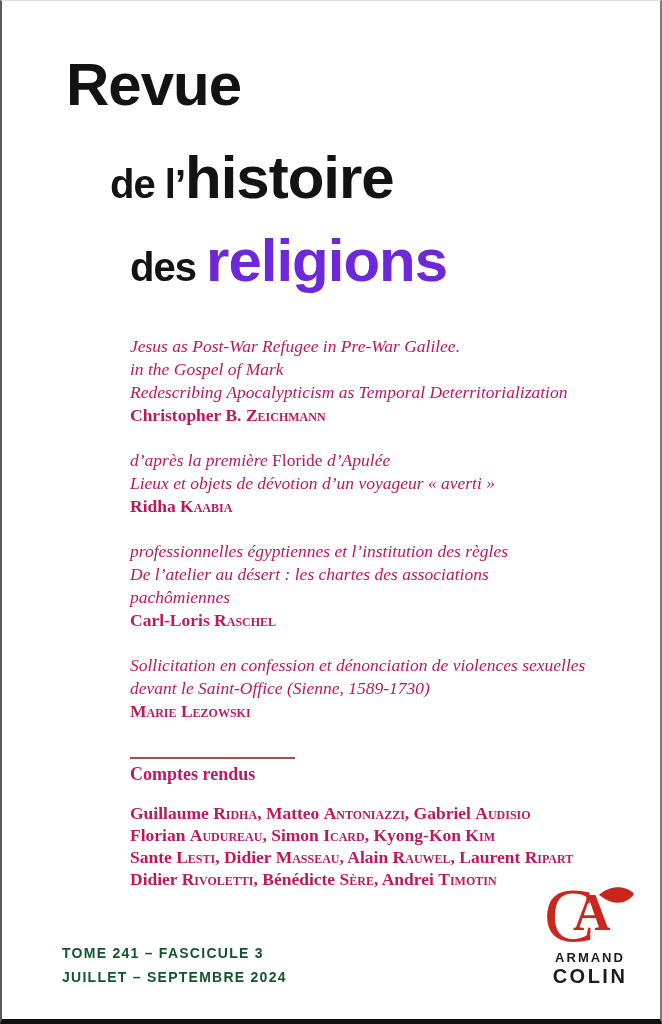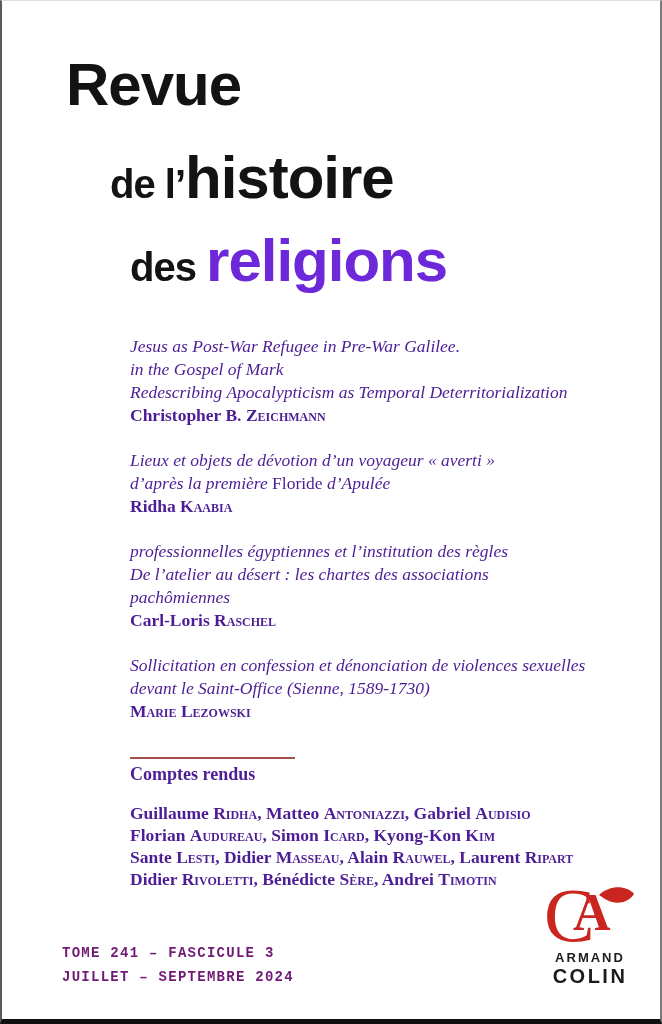--- a/index.html
+++ b/index.html
@@ -32,21 +32,21 @@
   .m3{top:230px;left:128px;}
   .m-small{font-size:40px;text-align:right;}
   .m-red{color:#6d28d9;}
 
   
   .toc{
     position:absolute;
     top:334px;left:128px;width:520px;
     font-family:"Liberation Serif", serif;
     font-size:17.5px;line-height:23px;
-    color:#4c1d95;
+    color:#be185d;
   }
   .article{margin:0 0 22px 0;}
   .art-line{font-style:italic;white-space:nowrap;}
   .roman{font-style:normal;}
   .author{font-style:normal;font-weight:700;white-space:nowrap;}
   .sc{font-variant:small-caps;}
 
   
   .cr-rule{
     width:165px;height:2px;background:#a5524a;
@@ -56,23 +56,23 @@
     margin-top:4px;
     font-weight:700;font-size:18px;line-height:23px;
     white-space:nowrap;
   }
   .cr-list{margin-top:16px;font-weight:700;line-height:22px;}
   .cr-list div{white-space:nowrap;}
 
   
   .imprint{
     position:absolute;left:60px;top:940px;
-    font-family:Liberation Mono, monospace;
+    font-family:Liberation Sans, sans-serif;
     font-weight:700;font-size:14px;line-height:24px;
-    letter-spacing:0.09em;color:#701a75;
+    letter-spacing:0.09em;color:#14532d;
     white-space:nowrap;
   }
 
   
   .publisher{
     position:absolute;left:534px;top:880px;width:108px;
     text-align:center;
     font-family:"Liberation Sans", sans-serif;
     color:#1c1c1c;
   }
@@ -100,22 +100,22 @@
   <main class="toc">
 
     <section class="article">
       <div class="art-line">Jesus as Post-War Refugee in Pre-War Galilee.</div>
       <div class="art-line">in the Gospel of Mark</div>
       <div class="art-line">Redescribing Apocalypticism as Temporal Deterritorialization</div>
       <div class="author"><span>Christopher B.</span> <span class="sc">Zeichmann</span></div>
     </section>
 
     <section class="article">
+      <div class="art-line"><span>d’après la première </span><span class="roman">Floride</span><span> d’Apulée</span></div>
       <div class="art-line">Lieux et objets de dévotion d’un voyageur « averti »</div>
-      <div class="art-line"><span>d’après la première </span><span class="roman">Floride</span><span> d’Apulée</span></div>
       <div class="author"><span>Ridha</span> <span class="sc">Kaabia</span></div>
     </section>
 
     <section class="article">
       <div class="art-line">professionnelles égyptiennes et l’institution des règles</div>
       <div class="art-line">De l’atelier au désert : les chartes des associations</div>
       <div class="art-line">pachômiennes</div>
       <div class="author"><span>Carl-Loris</span> <span class="sc">Raschel</span></div>
     </section>
 

